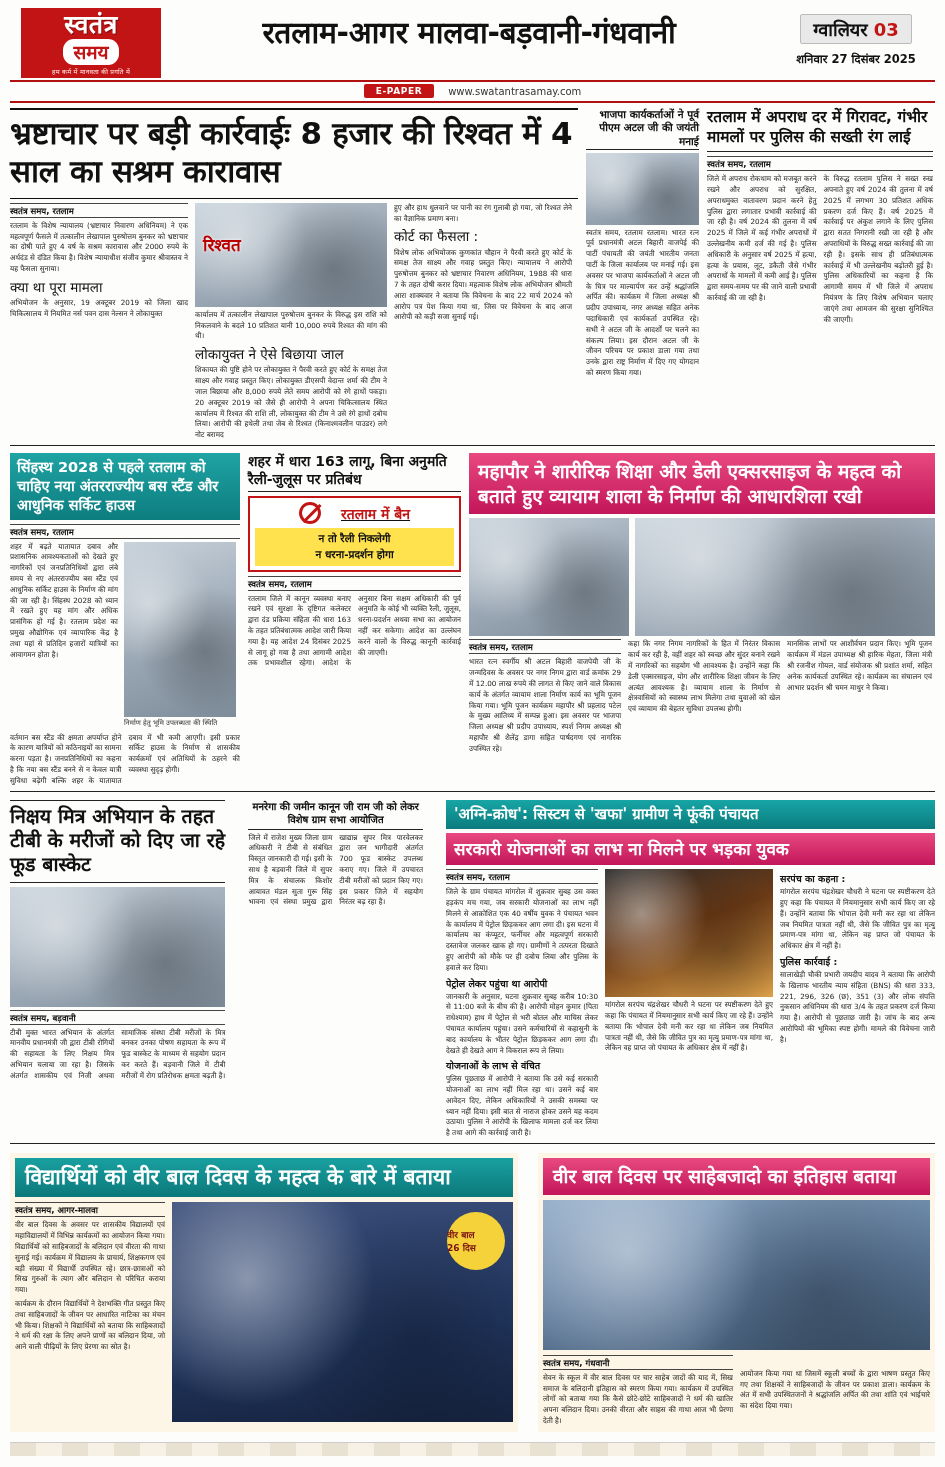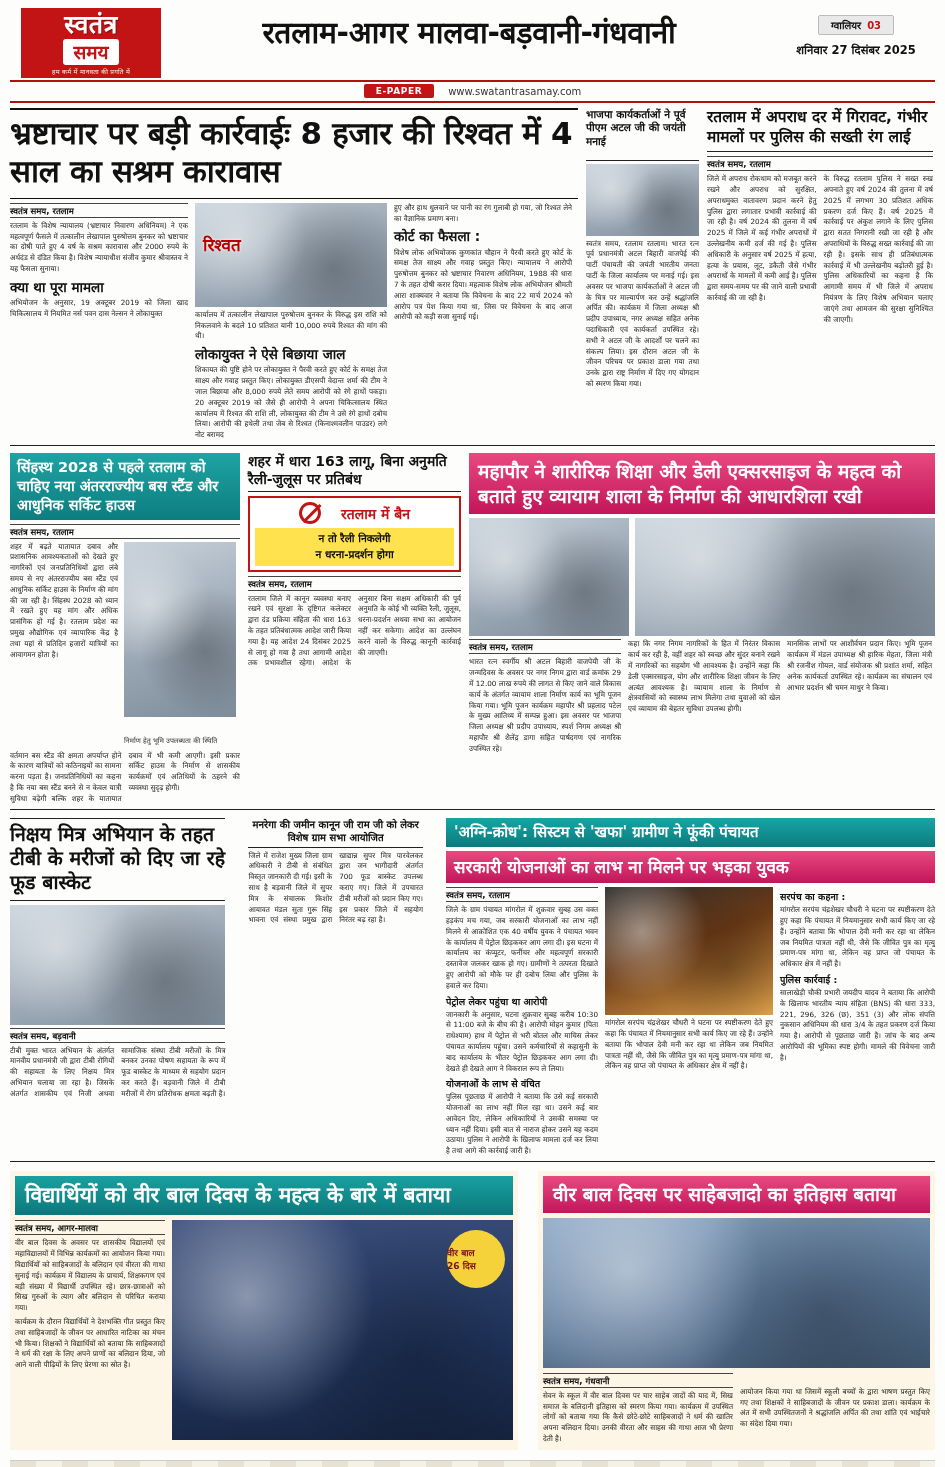--- a/index.html
+++ b/index.html
@@ -41,21 +41,21 @@
     line-height: 1.05;
     text-shadow: 1px 1px 0 #7d0b0b;
   }
   .logo-sub {
     display:inline-block;
     background:#fff;
     color:#c21414;
     font-size: 19px;
     font-weight: bold;
     padding: 0px 10px;
-    border-radius: 3px;
+    border-radius: 11px;
     margin-top: 1px;
   }
   .logo-tag {
     font-size: 6.5px;
     color:#ffe9e9;
     margin-top: 2px;
     letter-spacing: .2px;
   }
   .title-box {
     flex: 1;
@@ -72,21 +72,21 @@
   .edition-box {
     width: 158px;
     text-align: center;
     padding-top: 6px;
   }
   .edition-city {
     background:#e9e9e9;
     border:1px solid #bbb;
     display:inline-block;
     padding: 2px 12px;
-    font-size: 10px;
+    font-size: 18px;
     font-weight: bold;
     border-radius: 2px;
   }
   .edition-city .pg {
     color:#c21414;
     margin-left: 6px;
   }
   .edition-date {
     margin-top: 7px;
     font-size: 11.5px;
@@ -134,55 +134,55 @@
     position: relative;
     overflow: hidden;
   }
   .photo::after{
     content:"";
     position:absolute; inset:0;
     background:
       radial-gradient(circle at 22% 35%, rgba(255,255,255,.45), transparent 42%),
       radial-gradient(circle at 72% 62%, rgba(0,0,0,.25), transparent 48%);
   }
-  .cap { font-size: 7px; color:#333; padding-top:19px; }
+  .cap { font-size: 7px; color:#333; padding-top:1px; }
 
   
   .lead-wrap { display:flex; gap: 8px; }
   .lead-left { width: 568px; }
   .lead-headline {
     font-size: 31px;
     font-weight: bold;
     line-height: 1.22;
     letter-spacing: -.3px;
     border-top: 2px solid #111;
     border-bottom: 1px solid #111;
     padding: 5px 0 7px 0;
   }
   .lead-cols { display:flex; gap: 7px; margin-top:4px; }
   .lcol { width: 178px; }
   .lcol.mid { width: 192px; }
   .sub-h {
     font-size: 13.5px;
-    font-weight: bold;
+    font-weight: normal;
     line-height: 1.2;
     margin: 4px 0 3px 0;
   }
   .lead-photo { height: 104px; margin-bottom: 3px; }
 
   .mid-col { width: 113px; }
   .right-col { width: 226px; }
   .midhead {
     font-size: 10.5px;
     font-weight: bold;
-    text-align:left;
+    text-align:right;
     line-height:1.25;
     color:#111;
     border-bottom:1px solid #222;
-    padding-bottom:12px;
+    padding-bottom:1px;
     margin-bottom:3px;
   }
   .righthead {
     font-size: 15.5px;
     font-weight: bold;
     line-height: 1.26;
     border-bottom: 1px solid #222;
     padding-bottom: 4px;
     margin-bottom: 4px;
   }
@@ -216,21 +216,21 @@
     line-height: 1.3;
     padding: 6px 9px;
   }
   .ban-box {
     border: 2px solid #c21414;
     background:#fff;
     padding: 4px 5px;
     margin: 4px 0;
     text-align:center;
   }
-  .ban-row { display:flex; align-items:center; justify-content:center; gap:20px; }
+  .ban-row { display:flex; align-items:center; justify-content:center; gap:20px;text-decoration:underline; }
   .ban-icon {
     width: 22px; height: 22px; border-radius: 50%;
     border: 3px solid #c21414; position: relative;
   }
   .ban-icon::before{
     content:""; position:absolute; left:-2px; top:7px;
     width: 24px; height:3px; background:#c21414; transform: rotate(-45deg);
   }
   .ban-title { font-size: 14px; font-weight:bold; color:#c21414; }
   .ban-yellow {

